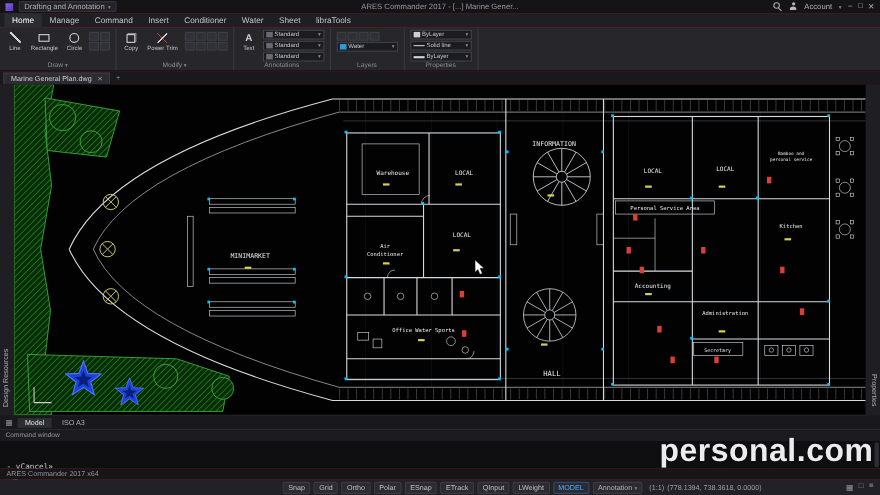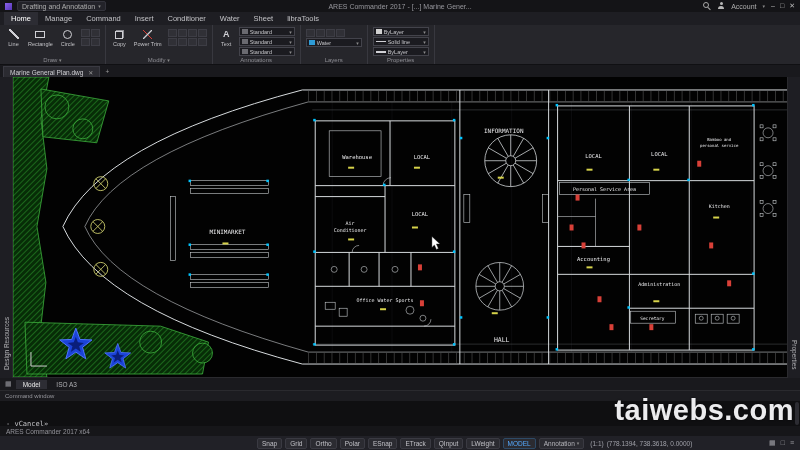--- a/index.html
+++ b/index.html
@@ -539,14 +539,14 @@
     </span>
     <span class="sb-scale">(1:1)</span>
     <span class="sb-coords">(778.1394, 738.3618, 0.0000)</span>
     <span class="sb-right">
       <span>▦</span>
       <span>□</span>
       <span>≡</span>
     </span>
   </div>
 
-  <div class="watermark">taiwebs.com</div>
+  <div class="watermark">personal.com</div>
 </div>
 
 </body></html>

